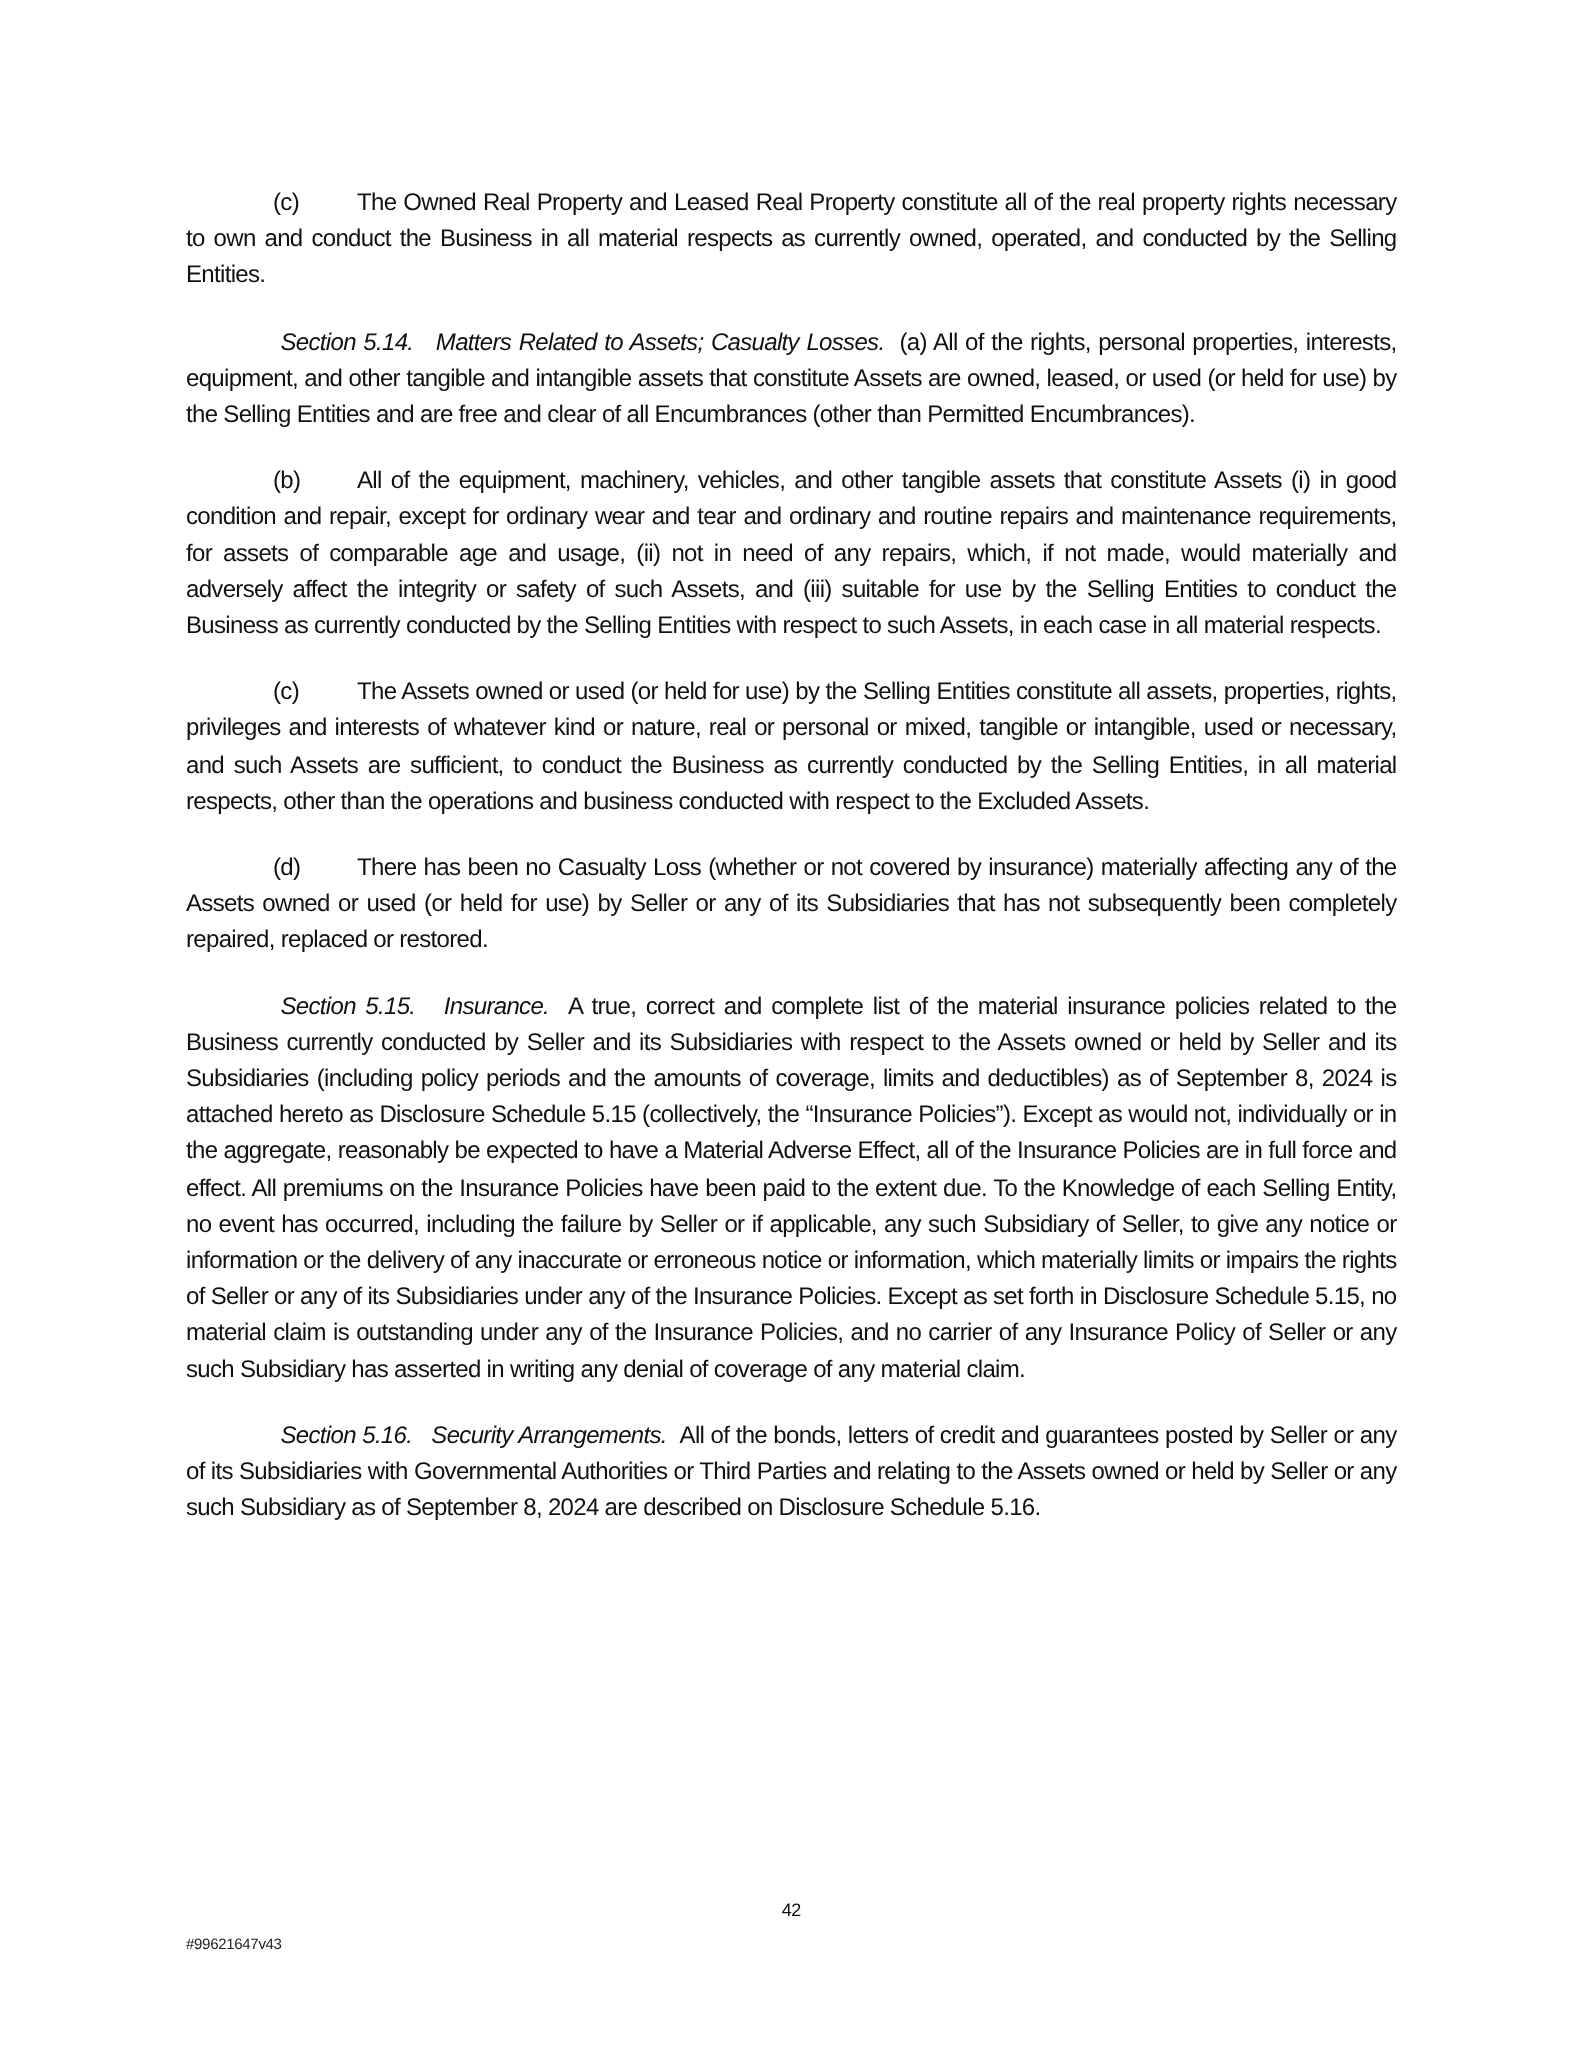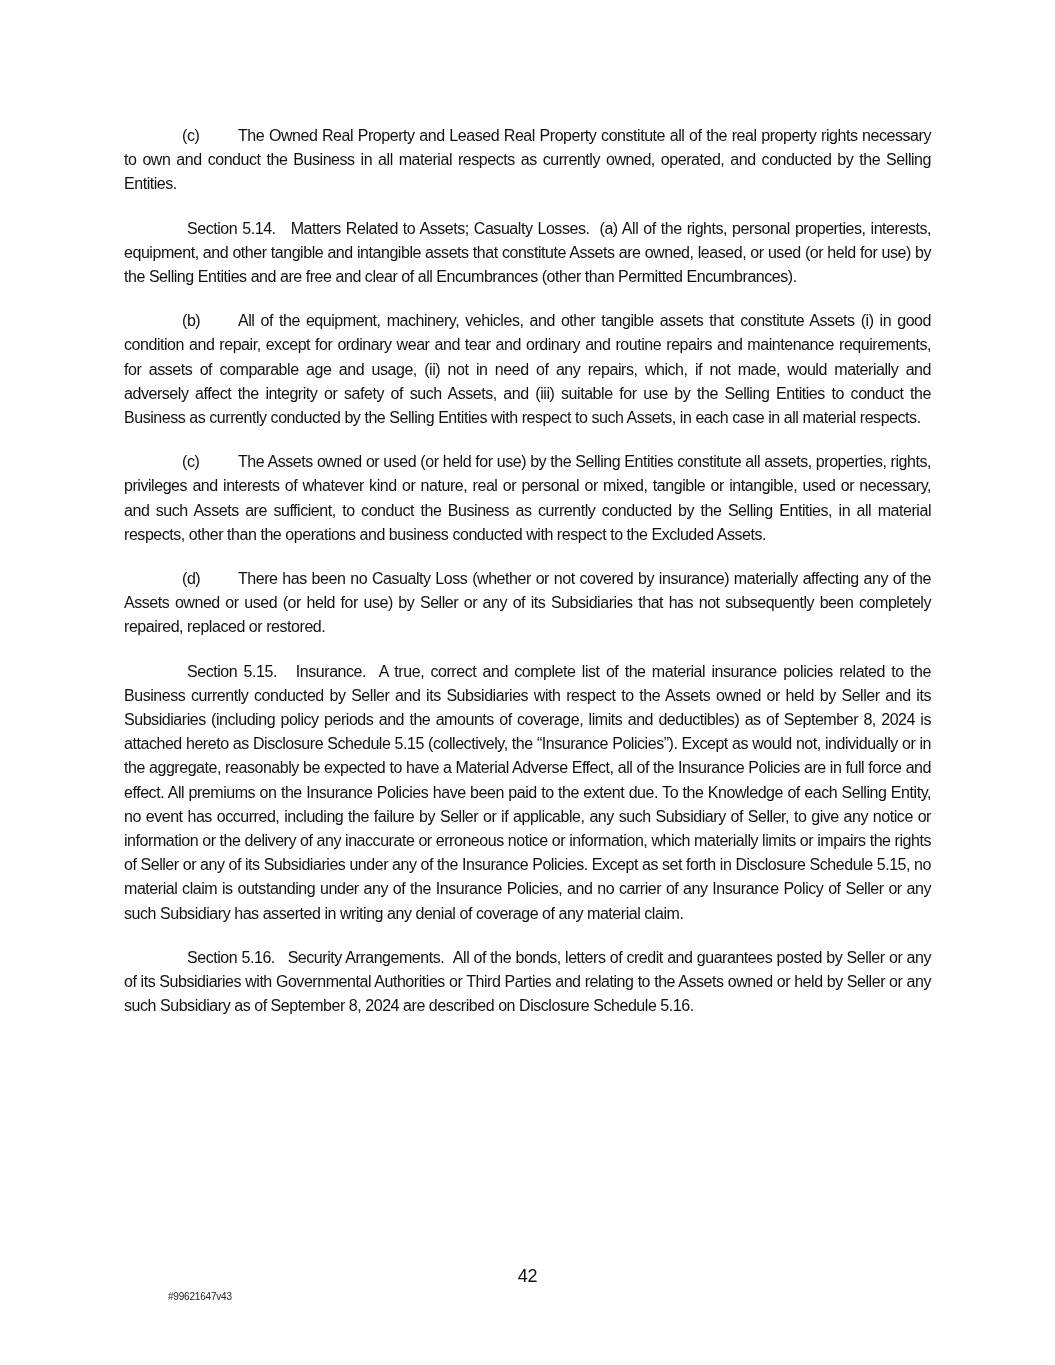--- a/index.html
+++ b/index.html
@@ -30,38 +30,38 @@
       margin: 0 0 20px 0;
       transform-origin: left top;
     }
     .para.indent-sub .label {
       display: inline-block;
       width: 56px;
       margin-left: 58px;
     }
     .para.indent-sec .lead {
       padding-left: 63px;
+      font-style: italic;
     }
     .page-number {
       position: absolute;
       top: 1266px;
       left: 0;
       width: 1055px;
       text-align: center;
-      font-size: 18px;
+      font-size: 12px;
       letter-spacing: -0.3px;
     }
     .doc-id {
       position: absolute;
       left: 124px;
       top: 1291px;
       font-size: 10px;
       letter-spacing: -0.2px;
       color: #222222;
-      margin-left: 44px;
     }
   </style>
 </head>
 <body>
 
 <div class="page">
 
   <p class="para indent-sub"><span class="label">(c)</span><span>The Owned Real Property and Leased Real Property constitute all of the real property rights necessary to own and conduct the Business in all material respects as currently owned, operated, and conducted by the Selling Entities.</span></p>
 
   <p class="para indent-sec"><span class="lead"><span>Section 5.14.</span>&nbsp;&nbsp; <span>Matters Related to Assets; Casualty Losses.</span>&nbsp;&nbsp;</span><span>(a) All of the rights, personal properties, interests, equipment, and other tangible and intangible assets that constitute Assets are owned, leased, or used (or held for use) by the Selling Entities and are free and clear of all Encumbrances (other than Permitted Encumbrances).</span></p>

